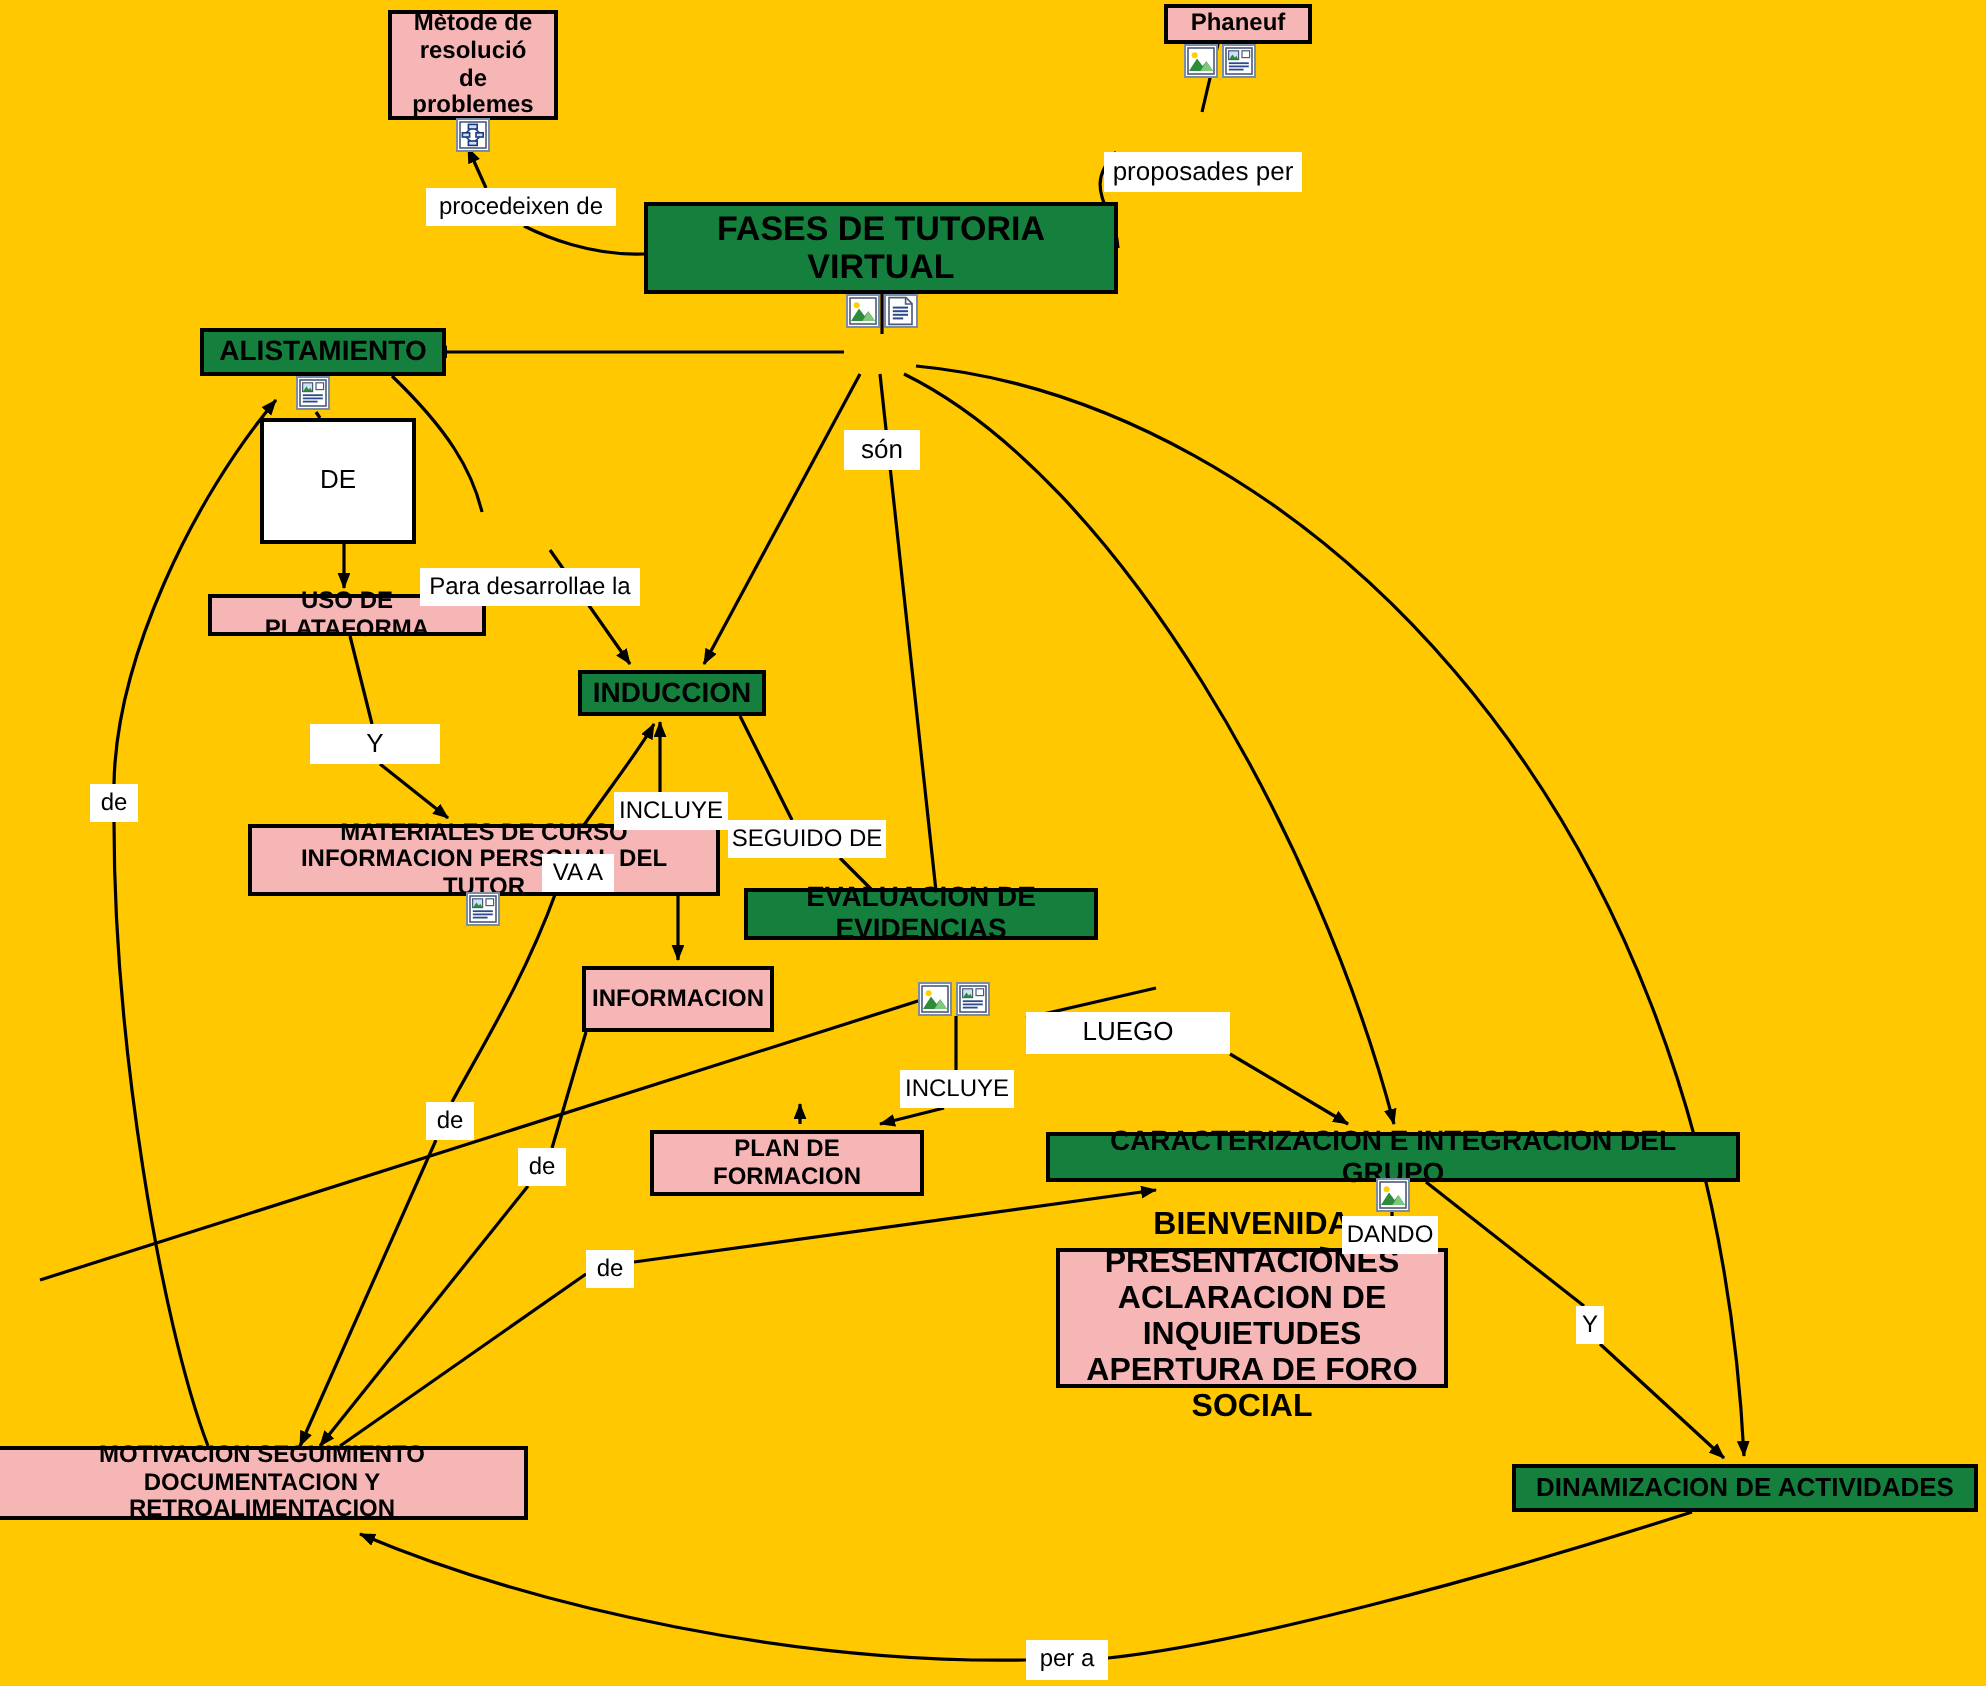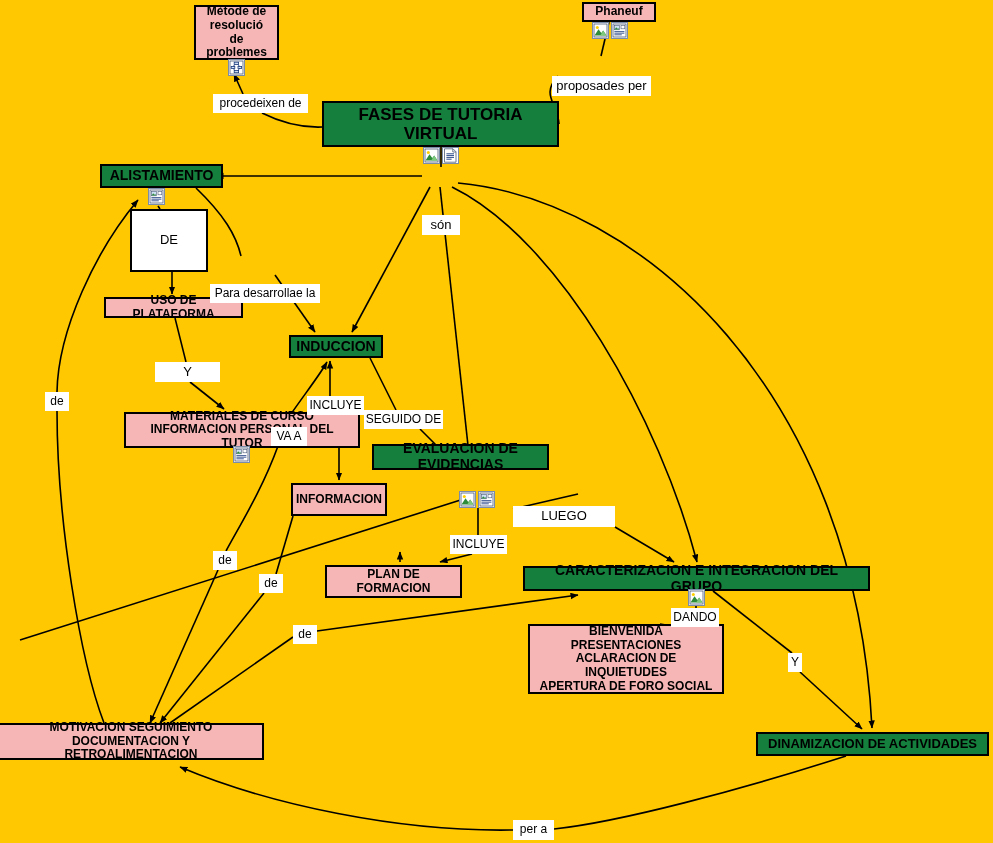--- a/index.html
+++ b/index.html
@@ -168,21 +168,21 @@
       </div>
       <div class="node concept-cyan" style="left: 372px; top: 444px; width: 177px; height: 26px; font-size: 14px;">
         <div class="node-inner">EVALUACION DE EVIDENCIAS</div>
       </div>
       <div class="node concept-pink" style="left: 325px; top: 565px; width: 137px; height: 33px; font-size: 12px;">
         <div class="node-inner">PLAN DE FORMACION</div>
       </div>
       <div class="node concept-cyan" style="left: 523px; top: 566px; width: 347px; height: 25px; font-size: 14px;">
         <div class="node-inner">CARACTERIZACION E INTEGRACION DEL GRUPO</div>
       </div>
-      <div class="node concept-pink" style="left: 528px; top: 624px; width: 196px; height: 70px; font-size: 12px;">
+      <div class="node concept-pink" style="left: 528px; top: 624px; width: 196px; height: 70px; font-size: 16px;">
         <div class="node-inner">BIENVENIDA
 PRESENTACIONES
 ACLARACION DE INQUIETUDES
 APERTURA DE FORO SOCIAL</div>
       </div>
       <div class="node concept-pink" style="left: -2px; top: 723px; width: 266px; height: 37px; font-size: 12px;">
         <div class="node-inner">MOTIVACION SEGUIMIENTO
 DOCUMENTACION Y RETROALIMENTACION</div>
       </div>
       <div class="node concept-cyan" style="left: 756px; top: 732px; width: 233px; height: 24px; font-size: 13px;">

